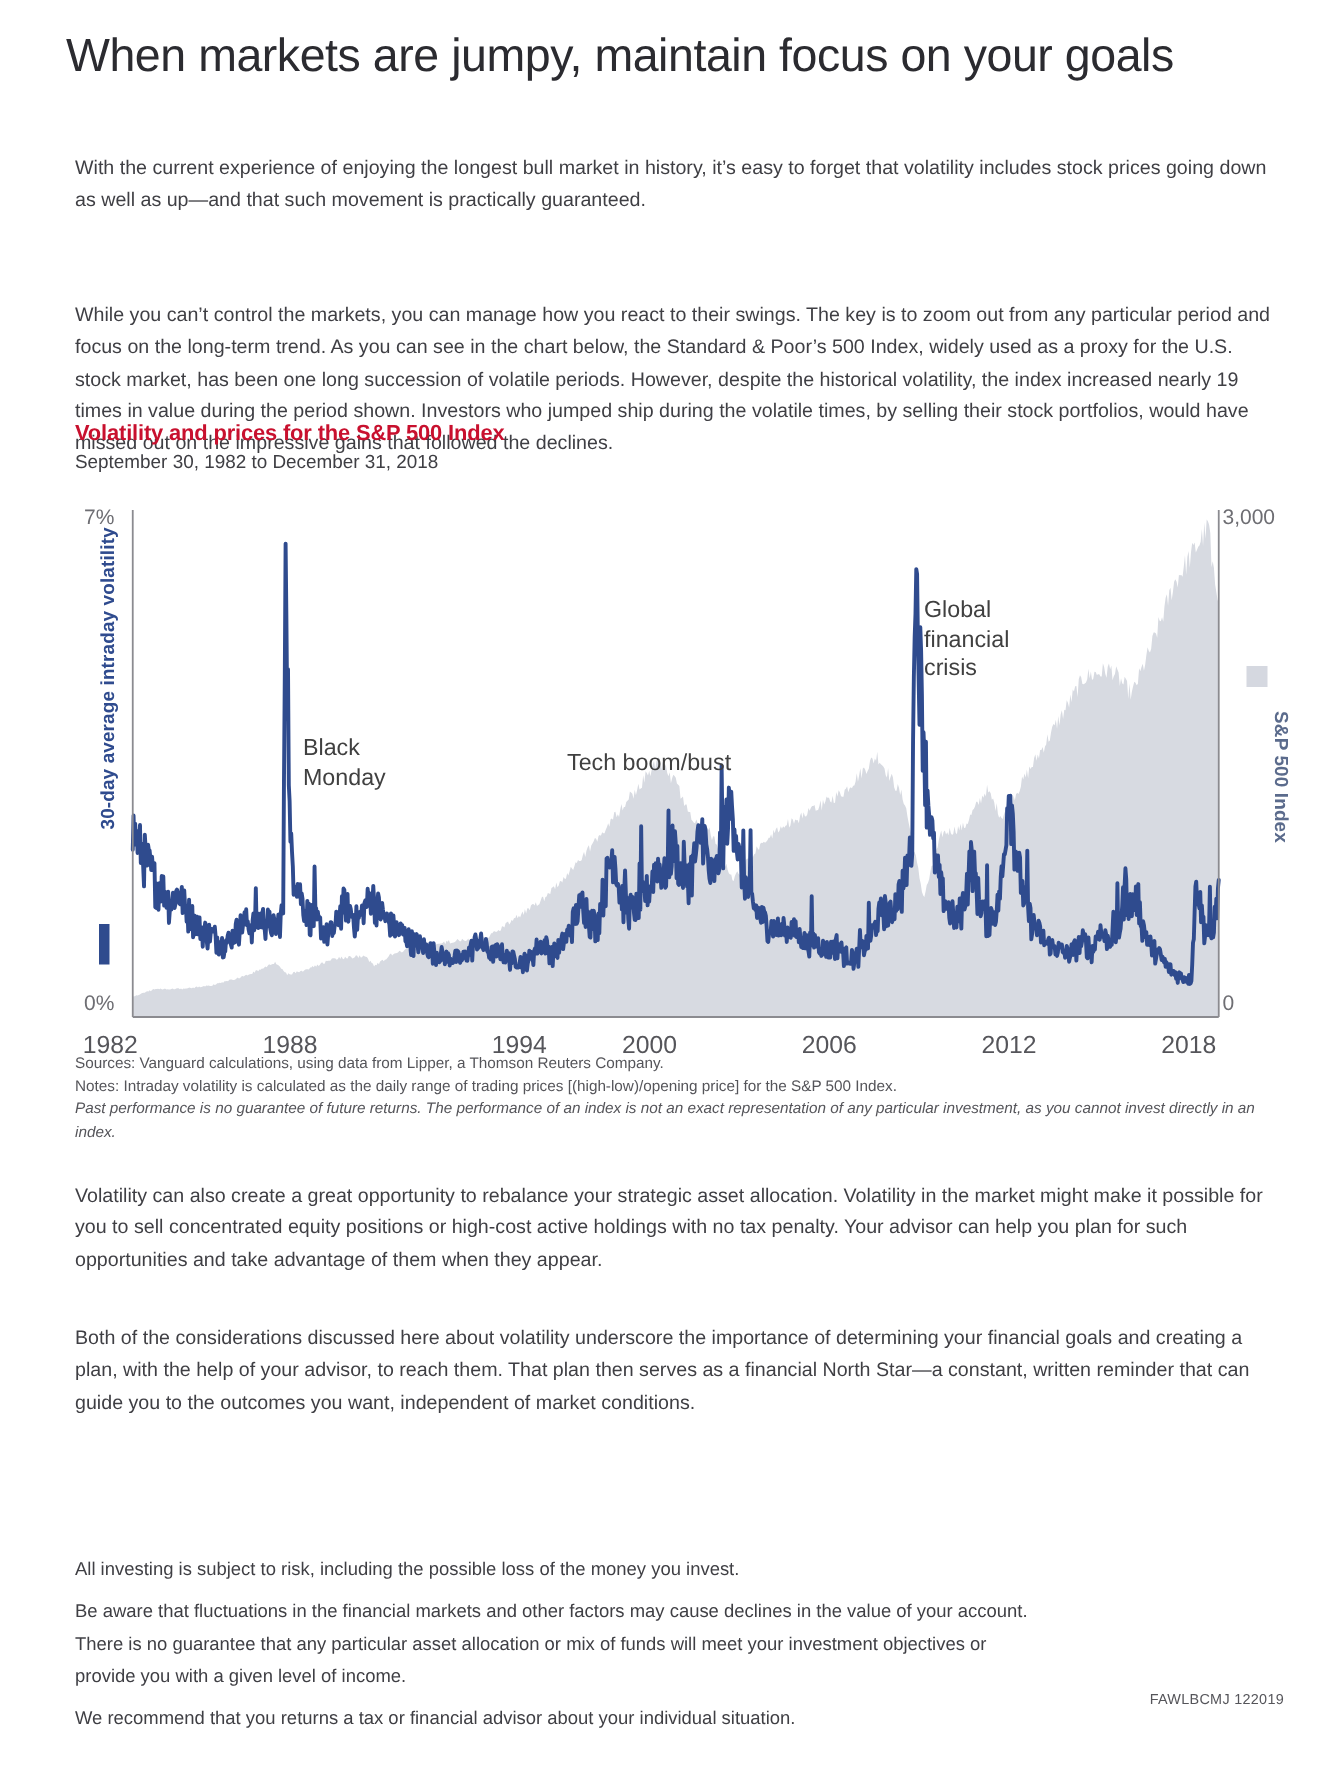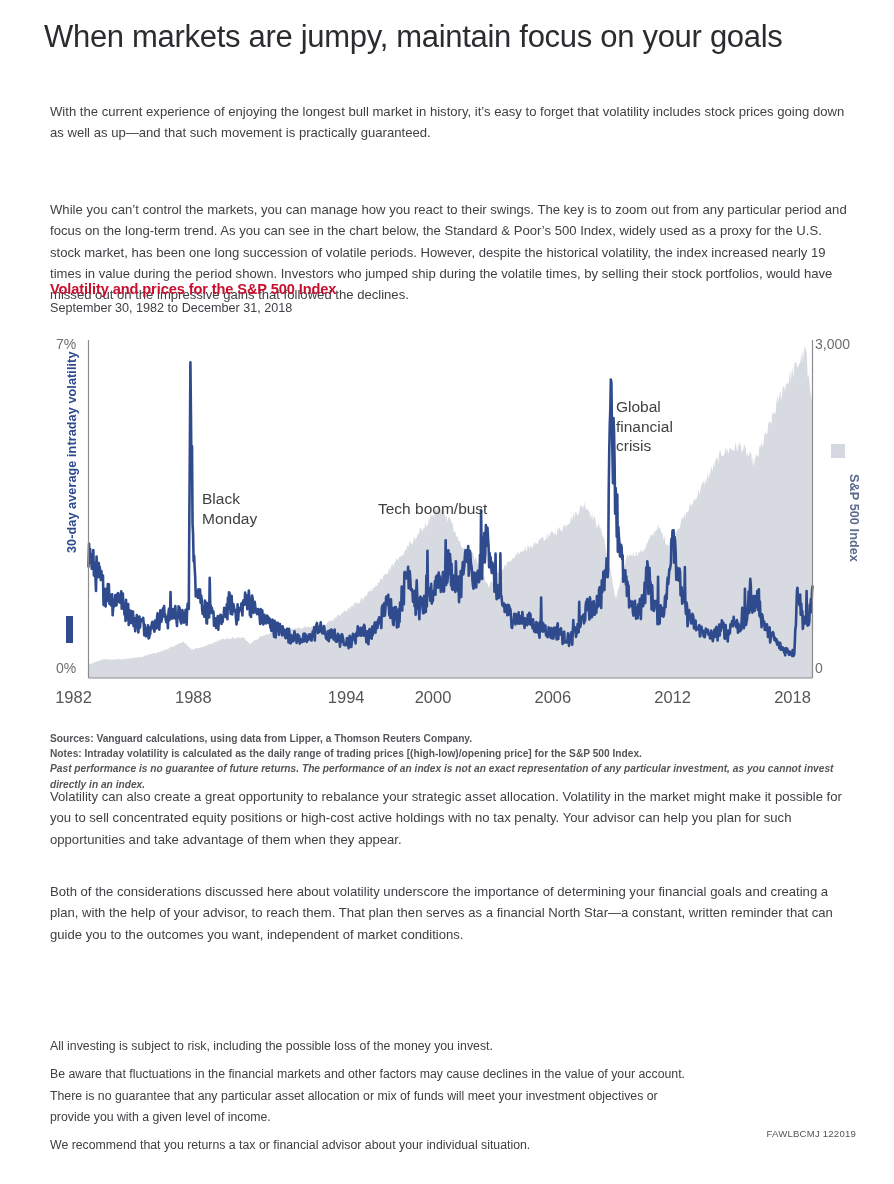--- a/index.html
+++ b/index.html
@@ -156,26 +156,25 @@
     margin-top: 21px;
   }
   .annot.black-monday { left: 158px; top: 132px; }
   .annot.tech-boom    { left: 334px; top: 142px; }
   .annot.gfc          { left: 572px; top: 40px; }
 
   
   .notes {
     position: absolute;
     left: 50px;
-    top: 731px;
+    top: 702px;
     width: 806px;
     font-size: 10.2px;
     line-height: 15.2px;
     color: #55555a;
-    font-weight: bold;
   }
   .notes .italic { font-style: italic; }
 
   
   .disclaimer {
     position: absolute;
     left: 50px;
     top: 1036px;
     width: 650px;
     font-size: 12.3px;

